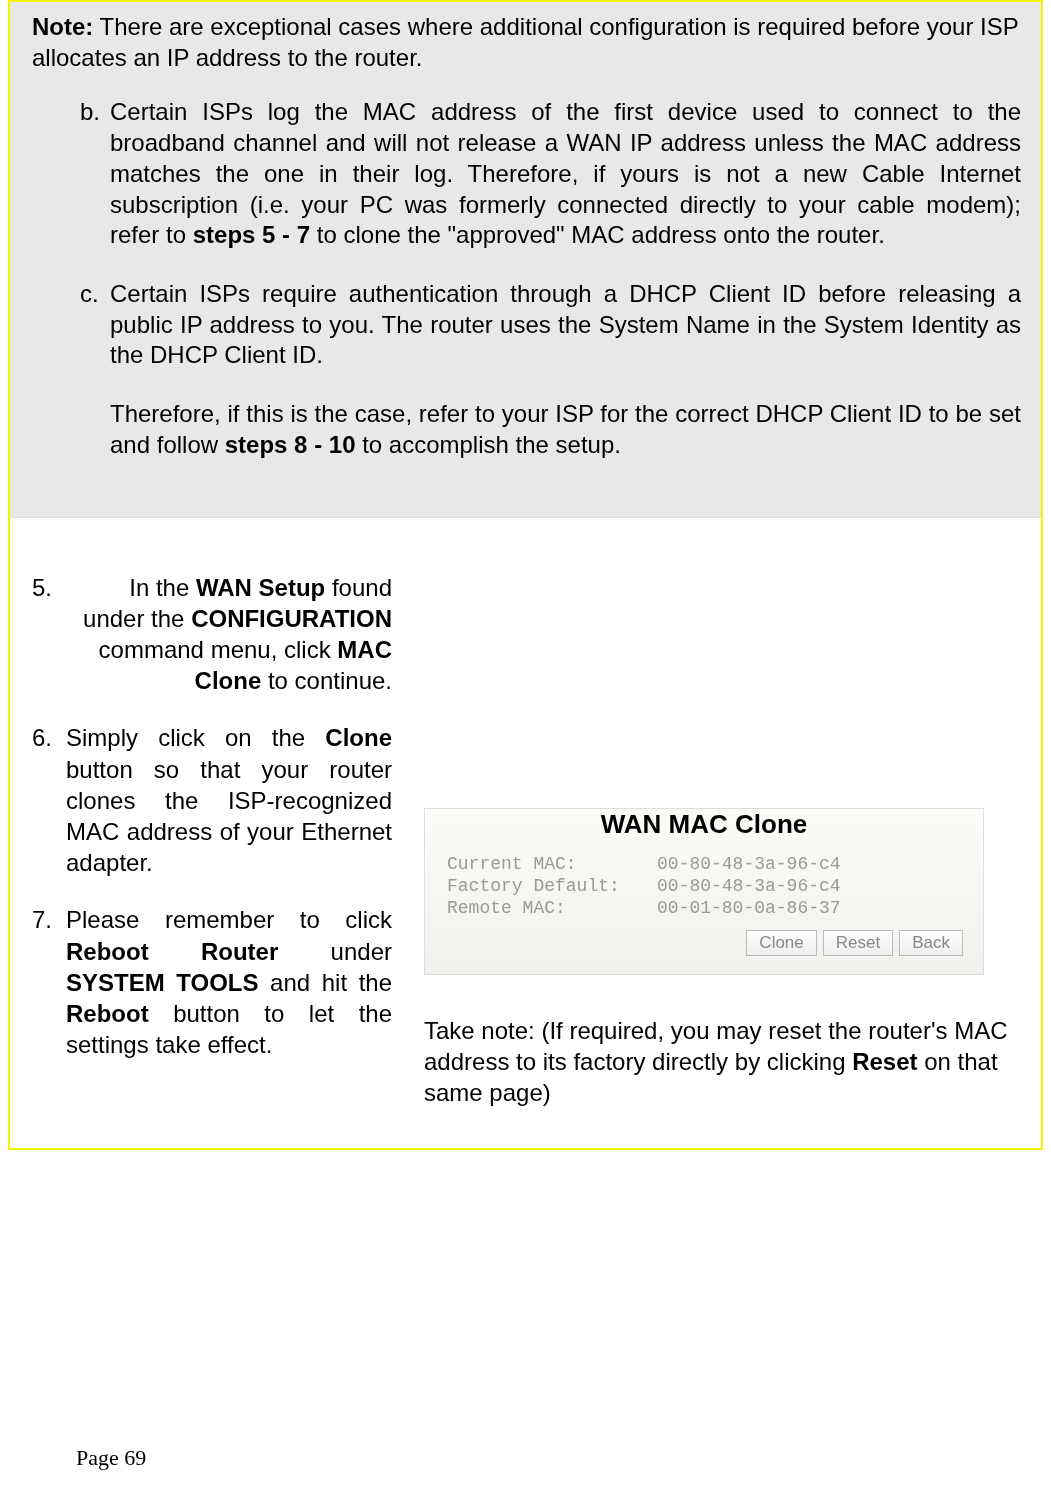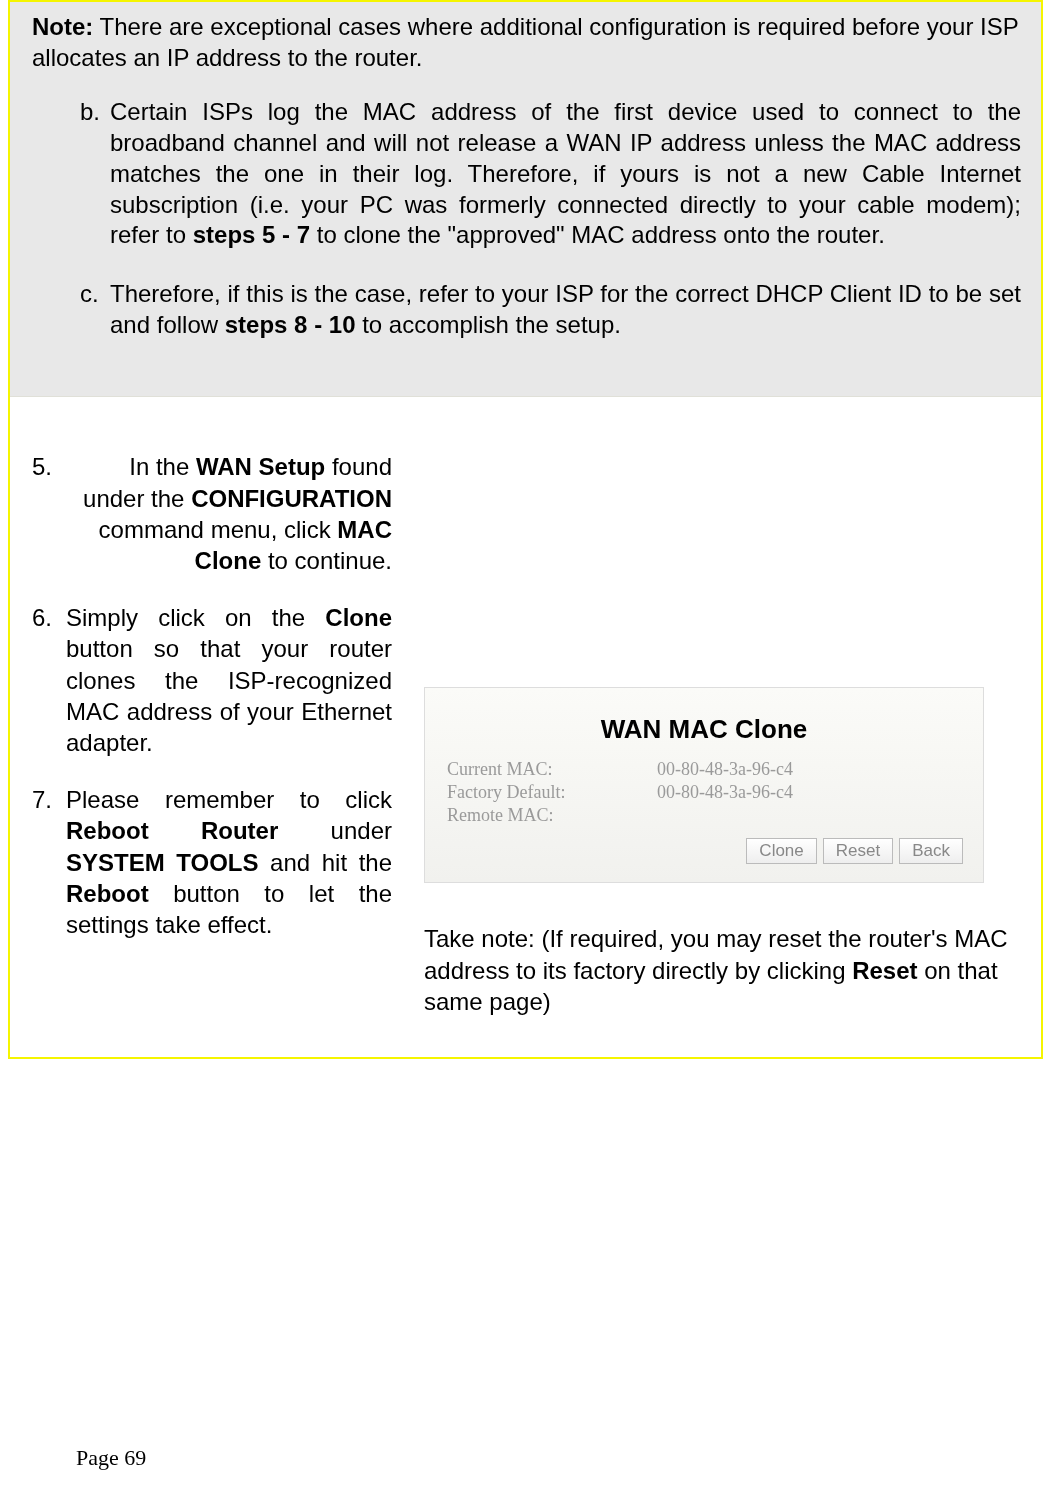--- a/index.html
+++ b/index.html
@@ -82,40 +82,40 @@
   .step .para2 {
     display: block;
     margin-top: 26px;
     text-align: right;
   }
 
   .panel {
     background: linear-gradient(#fbfbf8, #f1f1ee);
     border: 1px solid #ddd;
     width: 560px;
-    padding: 26px 14px 18px 14px;
+    padding: 0 14px 18px 14px;
     font-family: "Verdana", sans-serif;
   }
   .panel-title {
     text-align: center;
     font-weight: bold;
     font-size: 26px;
     color: #000;
     margin-bottom: 14px;
     font-family: "Verdana", sans-serif;
   }
   .panel-rows {
     display: grid;
     grid-template-columns: 200px 1fr;
     column-gap: 10px;
     row-gap: 2px;
     color: #9a9a9a;
     font-size: 18px;
     padding: 0 4px 0 8px;
-    font-family: Liberation Serif, serif;
+    font-family: Liberation Mono, monospace;
   }
   .panel-rows .lbl, .panel-rows .val {
     white-space: nowrap;
   }
   .panel-buttons {
     display: flex;
     justify-content: flex-end;
     gap: 6px;
     margin-top: 12px;
     padding-right: 6px;
@@ -151,20 +151,21 @@
       <p class="note-intro">
         <b>Note:</b><span> There are exceptional cases where additional configuration is required before your ISP allocates an IP address to the router.</span>
       </p>
       <div class="note-sublist">
         <div class="note-item">
           <span class="note-marker">b.</span>
           <span>Certain ISPs log the MAC address of the first device used to connect to the broadband channel and will not release a WAN IP address unless the MAC address matches the one in their log. Therefore, if yours is not a new Cable Internet subscription (i.e. your PC was formerly connected directly to your cable modem); refer to </span><b>steps 5 - 7</b><span> to clone the "approved" MAC address onto the router.</span>
         </div>
         <div class="note-item">
           <span class="note-marker">c.</span>
+          <span>Certain ISPs require authentication through a DHCP Client ID before releasing a public IP address to you. The router uses the System Name in the System Identity as the DHCP Client ID.</span>
           <span class="para2">
             <span>Therefore, if this is the case, refer to your ISP for the correct DHCP Client ID to be set and follow </span><b>steps 8 - 10</b><span> to accomplish the setup.</span>
           </span>
         </div>
       </div>
     </div>
 
     <div class="body-area">
       <div class="col-left">
 
@@ -188,20 +189,21 @@
 
       <div class="col-right">
         <div class="panel">
           <div class="panel-title">WAN MAC Clone</div>
           <div class="panel-rows">
             <div class="lbl">Current MAC:</div>
             <div class="val">00-80-48-3a-96-c4</div>
             <div class="lbl">Factory Default:</div>
             <div class="val">00-80-48-3a-96-c4</div>
             <div class="lbl">Remote MAC:</div>
+            <div class="val">00-01-80-0a-86-37</div>
           </div>
           <div class="panel-buttons">
             <button class="wbtn">Clone</button>
             <button class="wbtn">Reset</button>
             <button class="wbtn">Back</button>
           </div>
         </div>
 
         <div class="take-note">
           <span>Take note: (If required, you may reset the router's MAC address to its factory directly by clicking </span><b>Reset</b><span> on that same page)</span>

